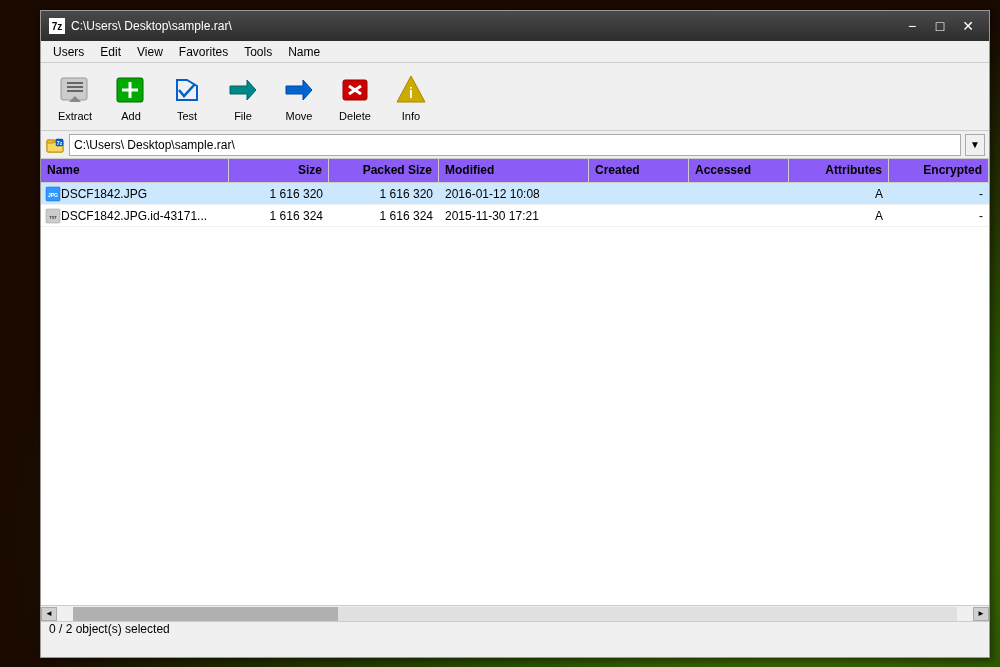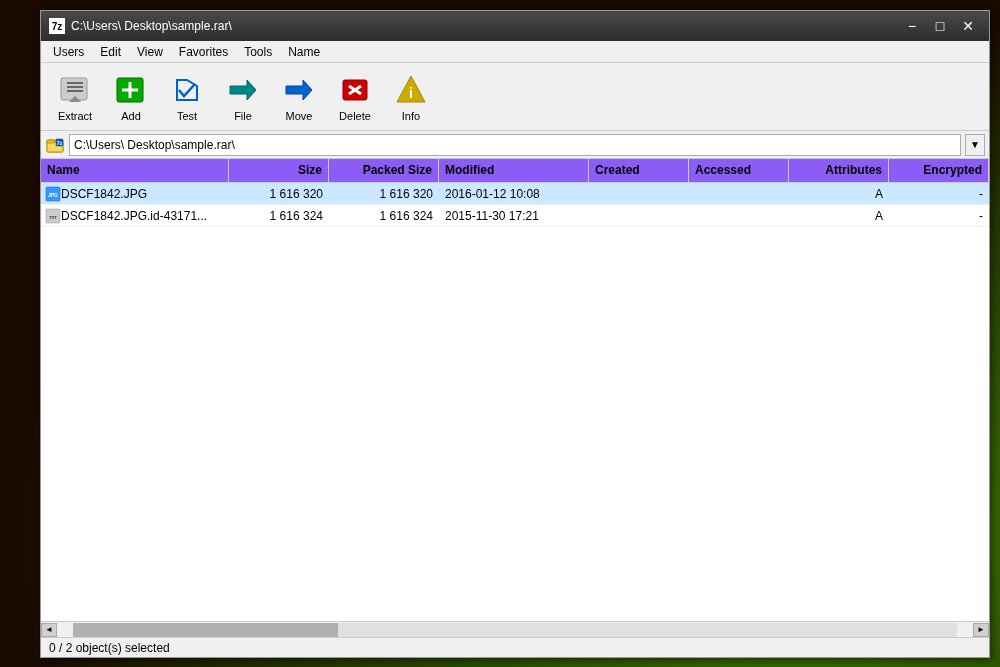--- a/index.html
+++ b/index.html
@@ -264,25 +264,24 @@
       border: 1px solid #aaa;
       display: flex;
       align-items: center;
       justify-content: center;
       font-size: 8px;
       cursor: pointer;
     }
 
     
     .status-bar {
-      height: 20px;
+      height: 36px;
       background: #f0f0f0;
       border-top: 1px solid #ccc;
       display: flex;
-      align-items: center;
       padding: 0 8px;
       font-size: 12px;
       flex-shrink: 0;
     }
   </style>
 </head>
 <body>
 
 <div class="desktop-bg"></div>
 

